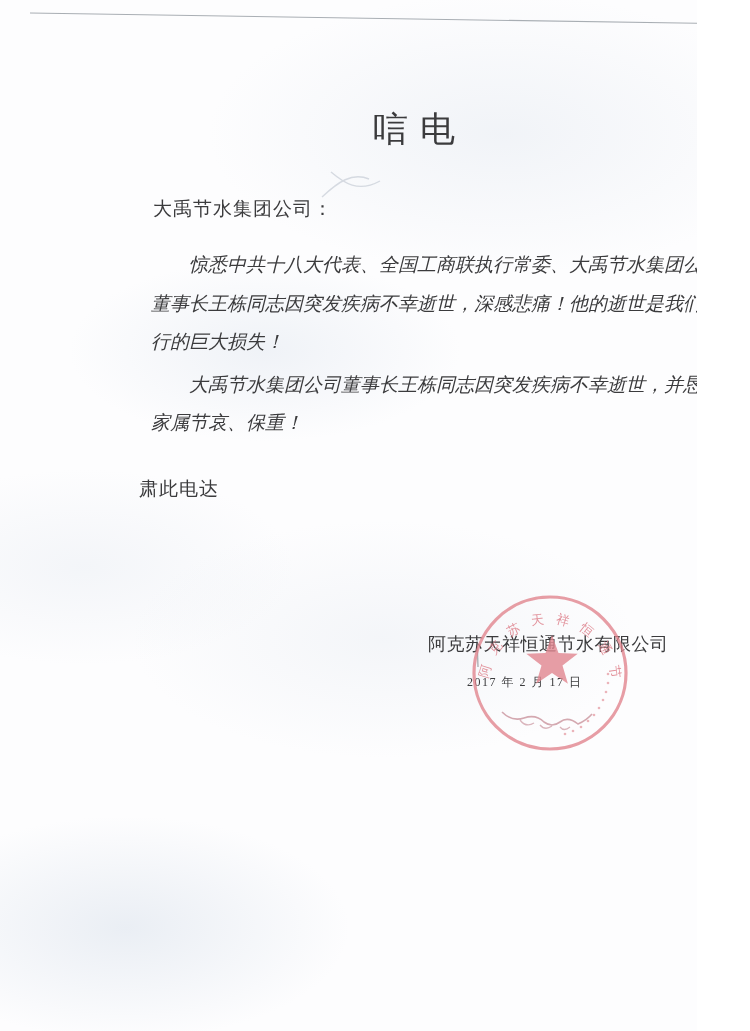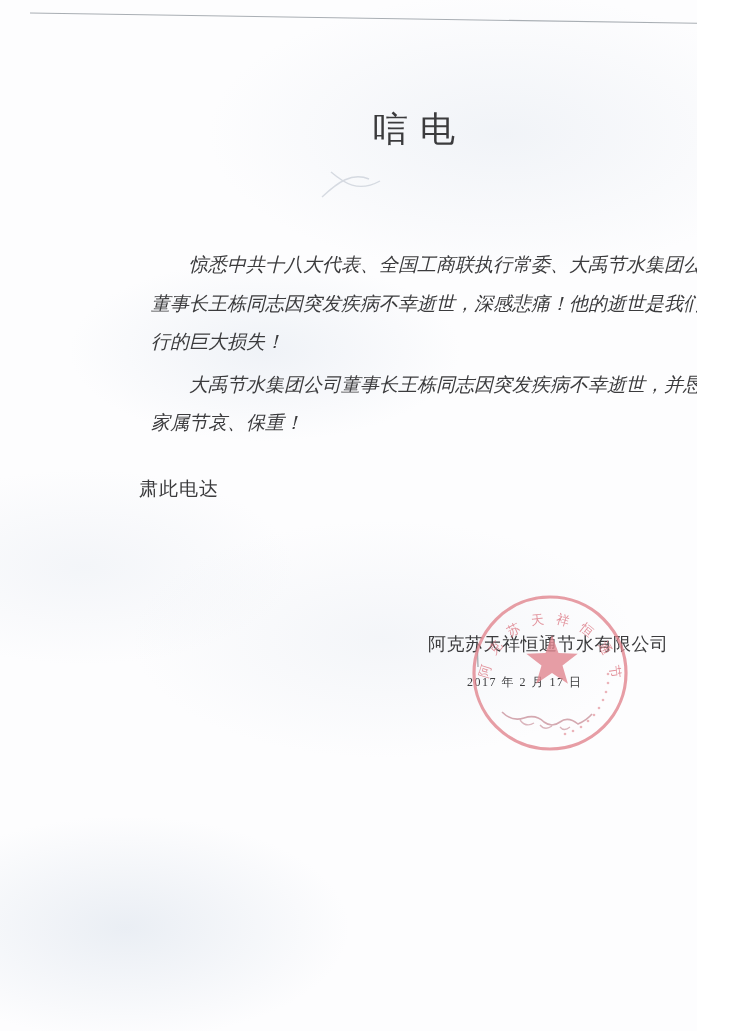--- a/index.html
+++ b/index.html
@@ -56,20 +56,21 @@
 <div class="page">
 
   <svg class="artifacts" viewBox="0 0 750 1031">
     <line x1="30" y1="13" x2="741" y2="24" stroke="#8d949b" stroke-width="1.1" opacity="0.75"></line>
     <path d="M322 197 C 338 182, 352 172, 369 179 M 331 172 C 344 183, 358 193, 380 181" stroke="#aab4c2" stroke-width="1.4" fill="none" opacity="0.45"></path>
     <line x1="477" y1="639" x2="478" y2="667" stroke="#70757a" stroke-width="1.4" opacity="0.55"></line>
   </svg>
 
   <div class="title">唁电</div>
 
+  <div class="salutation">大禹节水集团公司：</div>
 
   <div class="body-text">
     <p>惊悉中共十八大代表、全国工商联执行常委、大禹节水集团公司董事长王栋同志因突发疾病不幸逝世，深感悲痛！他的逝世是我们同行的巨大损失！</p>
     <p>大禹节水集团公司董事长王栋同志因突发疾病不幸逝世，并恳请家属节哀、保重！</p>
   </div>
 
   <div class="closing">肃此电达</div>
 
   <div class="sig-company">阿克苏天祥恒通节水有限公司</div>
   <div class="sig-date">2017 年 2 月 17 日</div>

